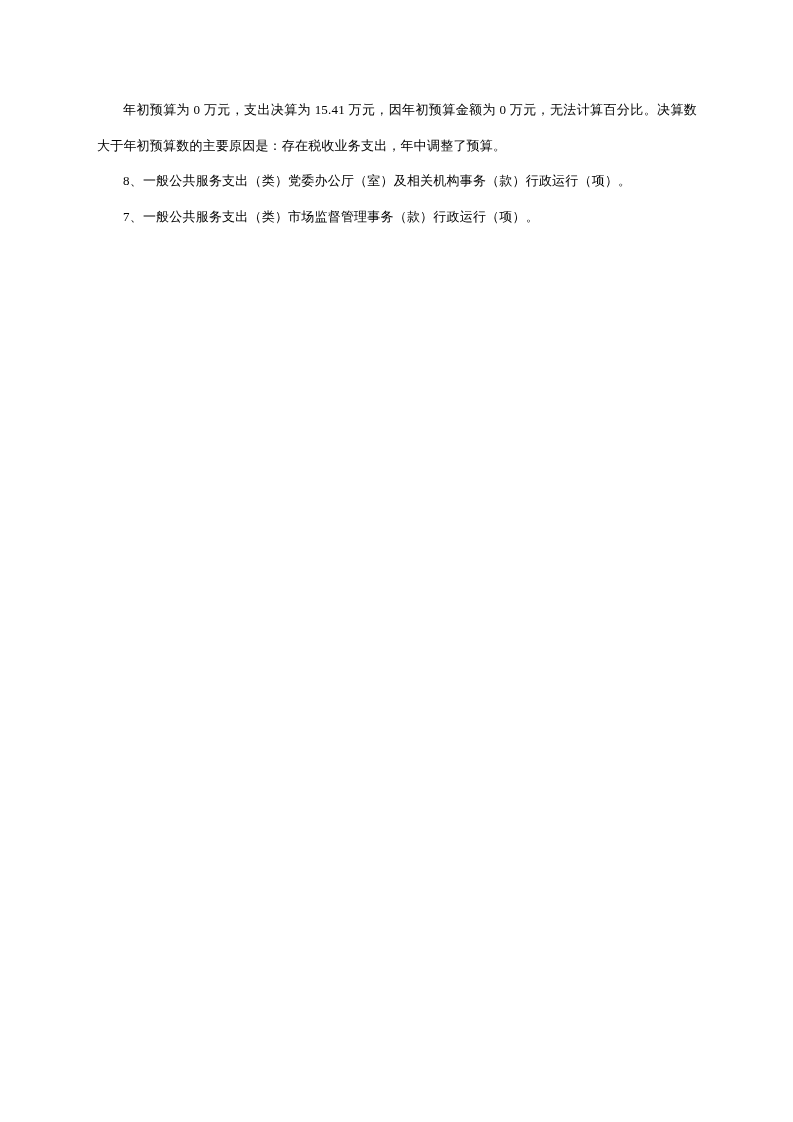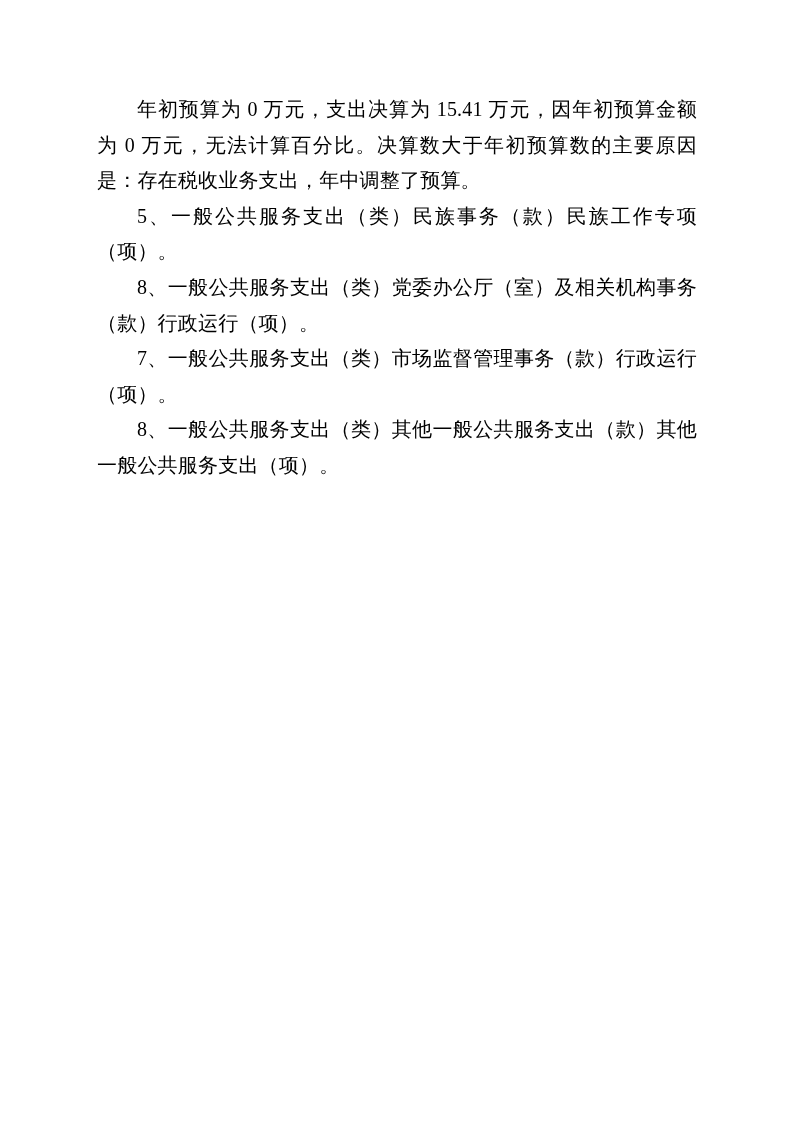--- a/index.html
+++ b/index.html
@@ -20,35 +20,33 @@
     overflow: hidden;
   }
   .content {
     position: absolute;
     left: 97px;
     top: 92px;
     width: 600px;
   }
   .para {
     font-family: "Liberation Serif", "DejaVu Serif", serif;
-    font-size: 20px;
+    font-size: 13px;
     line-height: 35.6px;
     color: #000000;
     text-align: justify;
     text-justify: inter-ideograph;
     text-indent: 2em;
     margin: 0;
     letter-spacing: 0.2px;
     white-space: pre-wrap;
   }
 </style>
 </head>
 <body>
 
 <div class="page">
   <div class="content">
     <p class="para">年初预算为 0 万元，支出决算为 15.41 万元，因年初预算金额为 0 万元，无法计算百分比。决算数大于年初预算数的主要原因是：存在税收业务支出，年中调整了预算。</p>
-    <p class="para">5、一般公共服务支出（类）民族事务（款）民族工作专项（项）。</p>
     <p class="para">8、一般公共服务支出（类）党委办公厅（室）及相关机构事务（款）行政运行（项）。</p>
     <p class="para">7、一般公共服务支出（类）市场监督管理事务（款）行政运行（项）。</p>
-    <p class="para">8、一般公共服务支出（类）其他一般公共服务支出（款）其他一般公共服务支出（项）。</p>
   </div>
 </div>
 
 </body></html>

